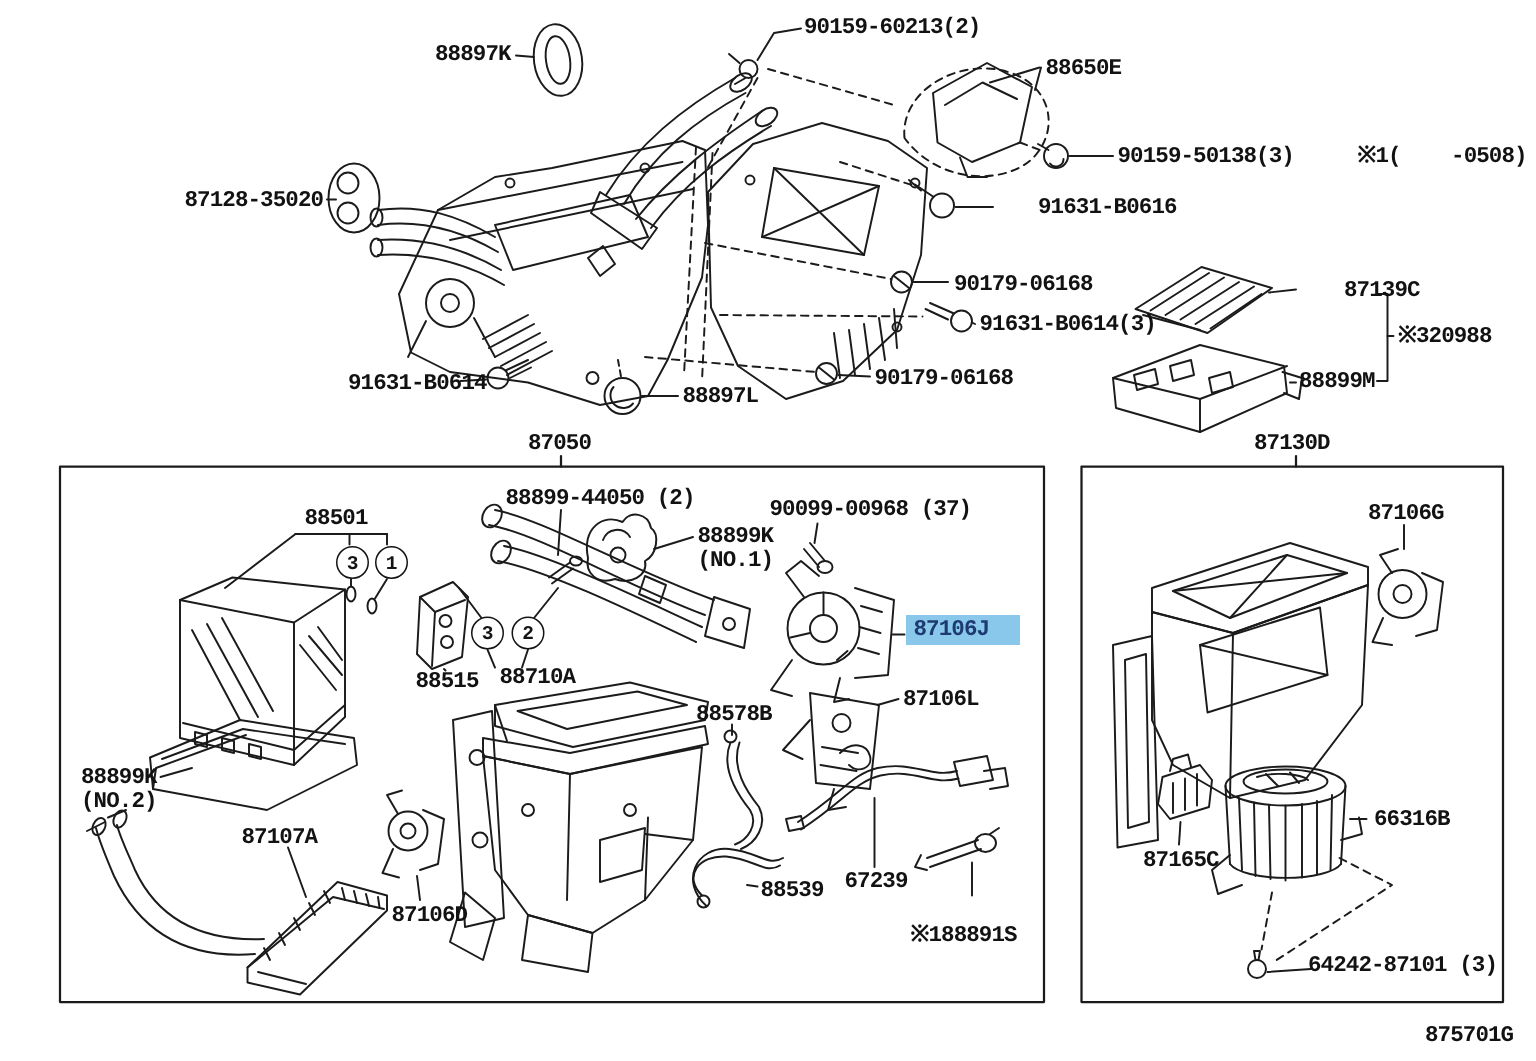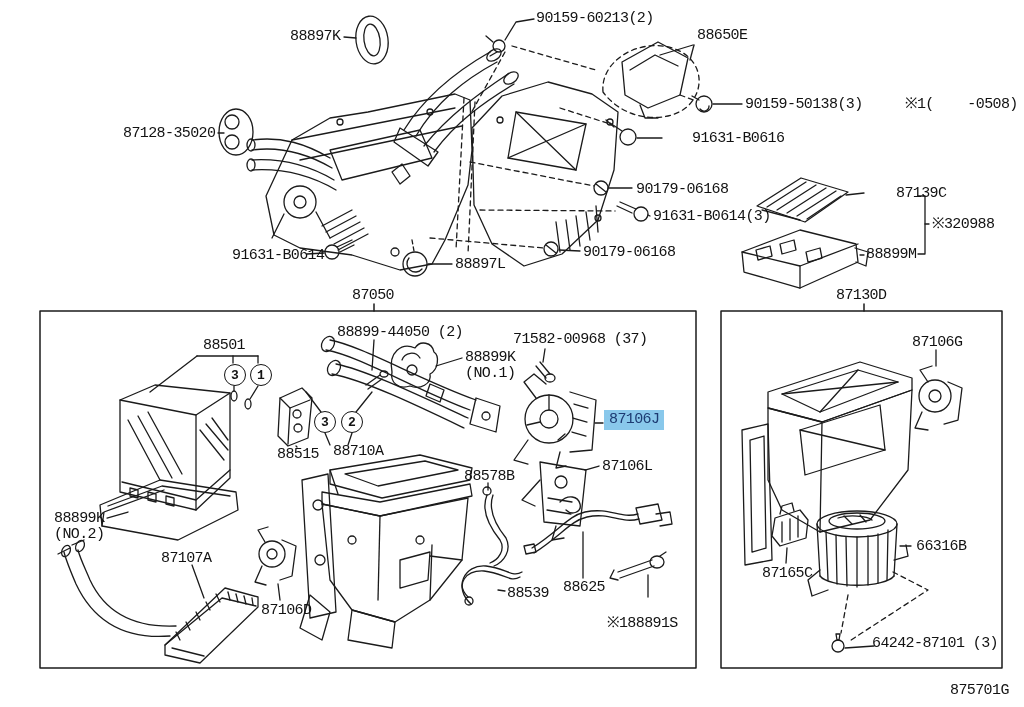--- a/index.html
+++ b/index.html
@@ -1,21 +1,21 @@
 <!DOCTYPE html>
 <html><head>
 <meta charset="utf-8">
 <style>
   html,body{margin:0;padding:0;background:#ffffff;}
   .stage{position:relative;width:1024px;height:707px;background:#ffffff;overflow:hidden;
          font-family:"Liberation Mono","DejaVu Sans Mono",monospace;}
   svg.art{position:absolute;left:0;top:0;}
-  .lbl{position:absolute;font-weight:normal;font-size:15px;letter-spacing:-0.6px;
+  .lbl{position:absolute;font-weight:bold;font-size:15px;letter-spacing:-0.6px;
        color:#121212;white-space:pre;line-height:15px;}
-  .lbl.hl{background:#89C8EB;color:#1D3B72;padding:2px 5px 3px 5px;}
+  .lbl.hl{background:#89C8EB;color:#1D3B72;padding:2px 21px 3px 5px;}
   .callout{position:absolute;width:22px;height:22px;border:1.7px solid #141414;border-radius:50%;
            display:flex;align-items:center;justify-content:center;font-weight:bold;font-size:13px;color:#141414;
            background:#fff;box-sizing:border-box;}
 </style>
 </head>
 <body>
 
 <div class="stage">
 
   <svg class="art" width="1024" height="707" viewBox="0 0 1024 707" fill="none" stroke="#1b1b1b" stroke-width="1.3" stroke-linecap="round" stroke-linejoin="round">
@@ -432,52 +432,52 @@
 
     <g>
       <circle cx="838" cy="646" r="6"></circle>
       <path d="M836,634 L840,634 L839,640 L837,640 Z"></path>
       <path d="M845,648 L874,646"></path>
     </g>
   </svg>
 
   <div class="lbl" style="left:290px;top:29px">88897K</div>
   <div class="lbl" style="left:536px;top:11px">90159-60213(2)</div>
-  <div class="lbl" style="left:697px;top:28px">88650E</div>
+  <div class="lbl" style="left:697px;top:38px">88650E</div>
   <div class="lbl" style="left:745px;top:97px">90159-50138(3)</div>
   <div class="lbl" style="left:905px;top:97px">※1(    -0508)</div>
   <div class="lbl" style="left:692px;top:131px">91631-B0616</div>
   <div class="lbl" style="left:123px;top:126px">87128-35020</div>
   <div class="lbl" style="left:636px;top:182px">90179-06168</div>
   <div class="lbl" style="left:653px;top:209px">91631-B0614(3)</div>
   <div class="lbl" style="left:583px;top:245px">90179-06168</div>
   <div class="lbl" style="left:232px;top:248px">91631-B0614</div>
   <div class="lbl" style="left:455px;top:257px">88897L</div>
   <div class="lbl" style="left:896px;top:186px">87139C</div>
   <div class="lbl" style="left:932px;top:217px">※320988</div>
   <div class="lbl" style="left:866px;top:247px">88899M</div>
   <div class="lbl" style="left:352px;top:288px">87050</div>
   <div class="lbl" style="left:836px;top:288px">87130D</div>
 
   <div class="lbl" style="left:203px;top:338px">88501</div>
   <div class="lbl" style="left:337px;top:325px">88899-44050 (2)</div>
   <div class="lbl" style="left:465px;top:350px">88899K</div>
   <div class="lbl" style="left:465px;top:366px">(NO.1)</div>
-  <div class="lbl" style="left:513px;top:332px">71582-00968 (37)</div>
+  <div class="lbl" style="left:513px;top:332px">90099-00968 (37)</div>
   <div class="lbl hl" style="left:604px;top:410px">87106J</div>
   <div class="lbl" style="left:277px;top:447px">88515</div>
   <div class="lbl" style="left:333px;top:444px">88710A</div>
   <div class="lbl" style="left:464px;top:469px">88578B</div>
   <div class="lbl" style="left:602px;top:459px">87106L</div>
   <div class="lbl" style="left:54px;top:511px">88899K</div>
   <div class="lbl" style="left:54px;top:527px">(NO.2)</div>
   <div class="lbl" style="left:161px;top:551px">87107A</div>
   <div class="lbl" style="left:261px;top:603px">87106D</div>
   <div class="lbl" style="left:507px;top:586px">88539</div>
-  <div class="lbl" style="left:563px;top:580px">88625</div>
+  <div class="lbl" style="left:563px;top:580px">67239</div>
   <div class="lbl" style="left:607px;top:616px">※188891S</div>
 
   <div class="lbl" style="left:912px;top:335px">87106G</div>
   <div class="lbl" style="left:916px;top:539px">66316B</div>
   <div class="lbl" style="left:762px;top:566px">87165C</div>
   <div class="lbl" style="left:872px;top:636px">64242-87101 (3)</div>
 
   <div class="lbl" style="left:950px;top:683px">875701G</div>
 
   <div class="callout" style="left:224px;top:364px">3</div>

